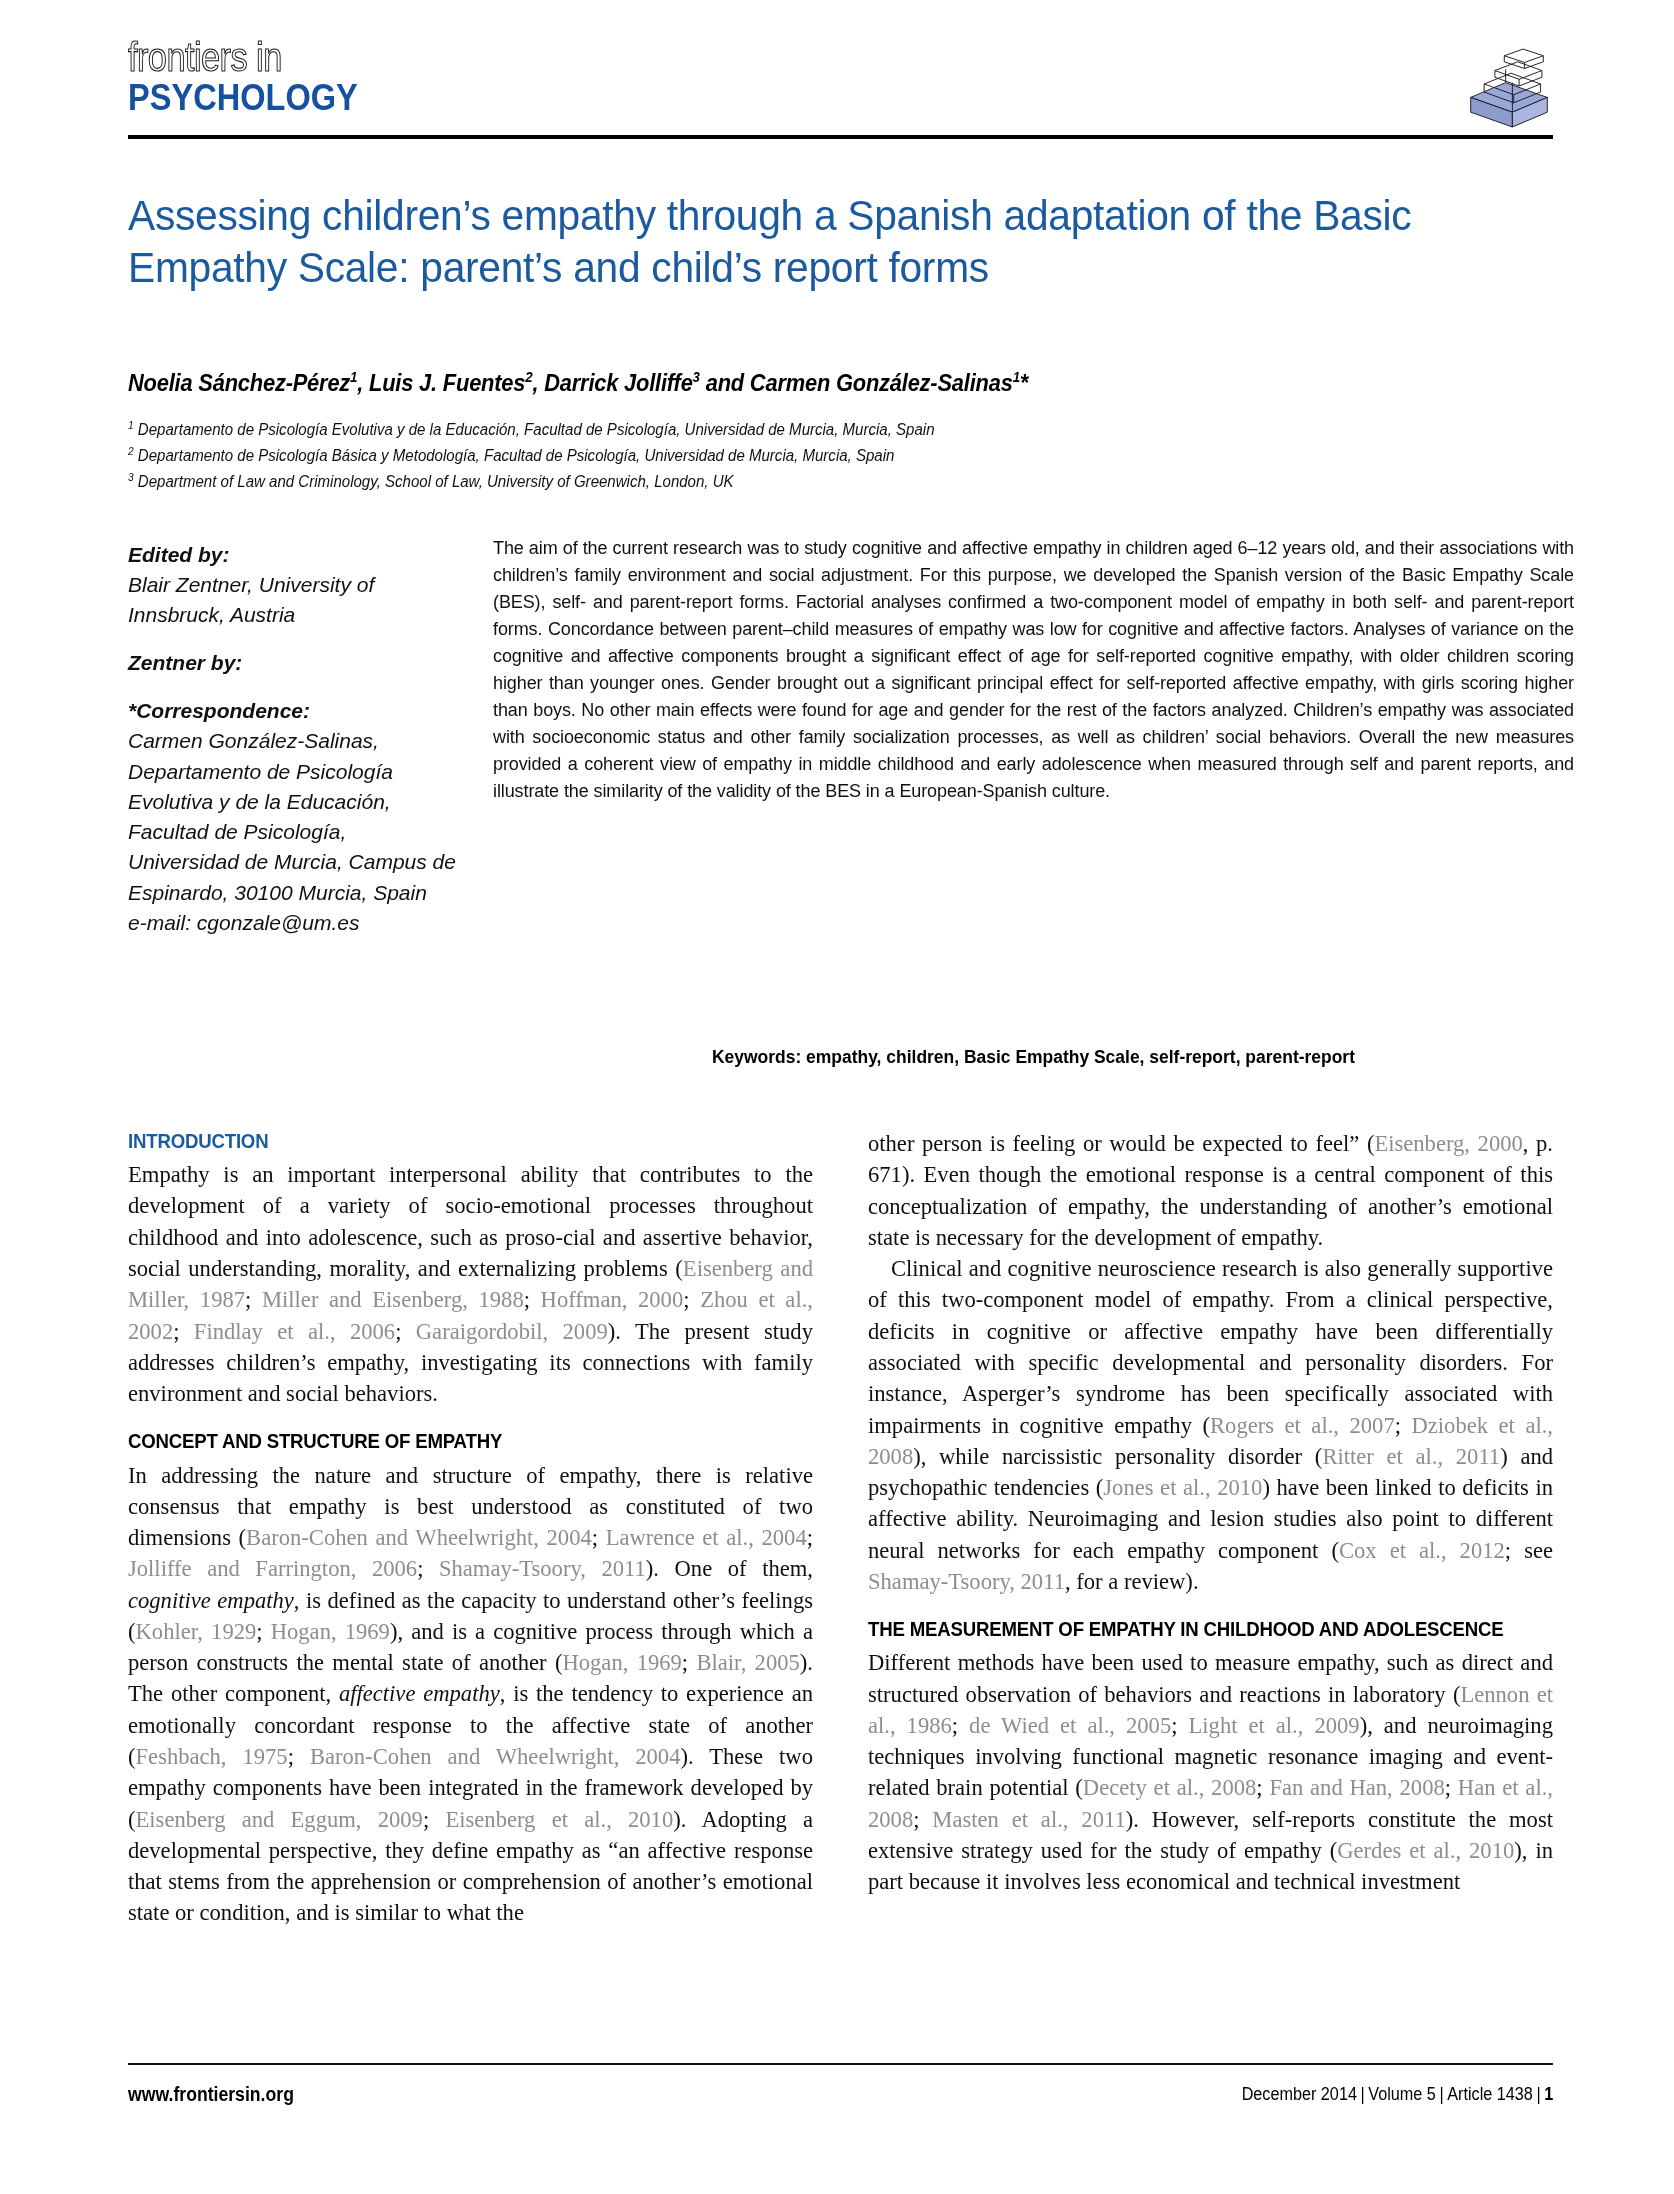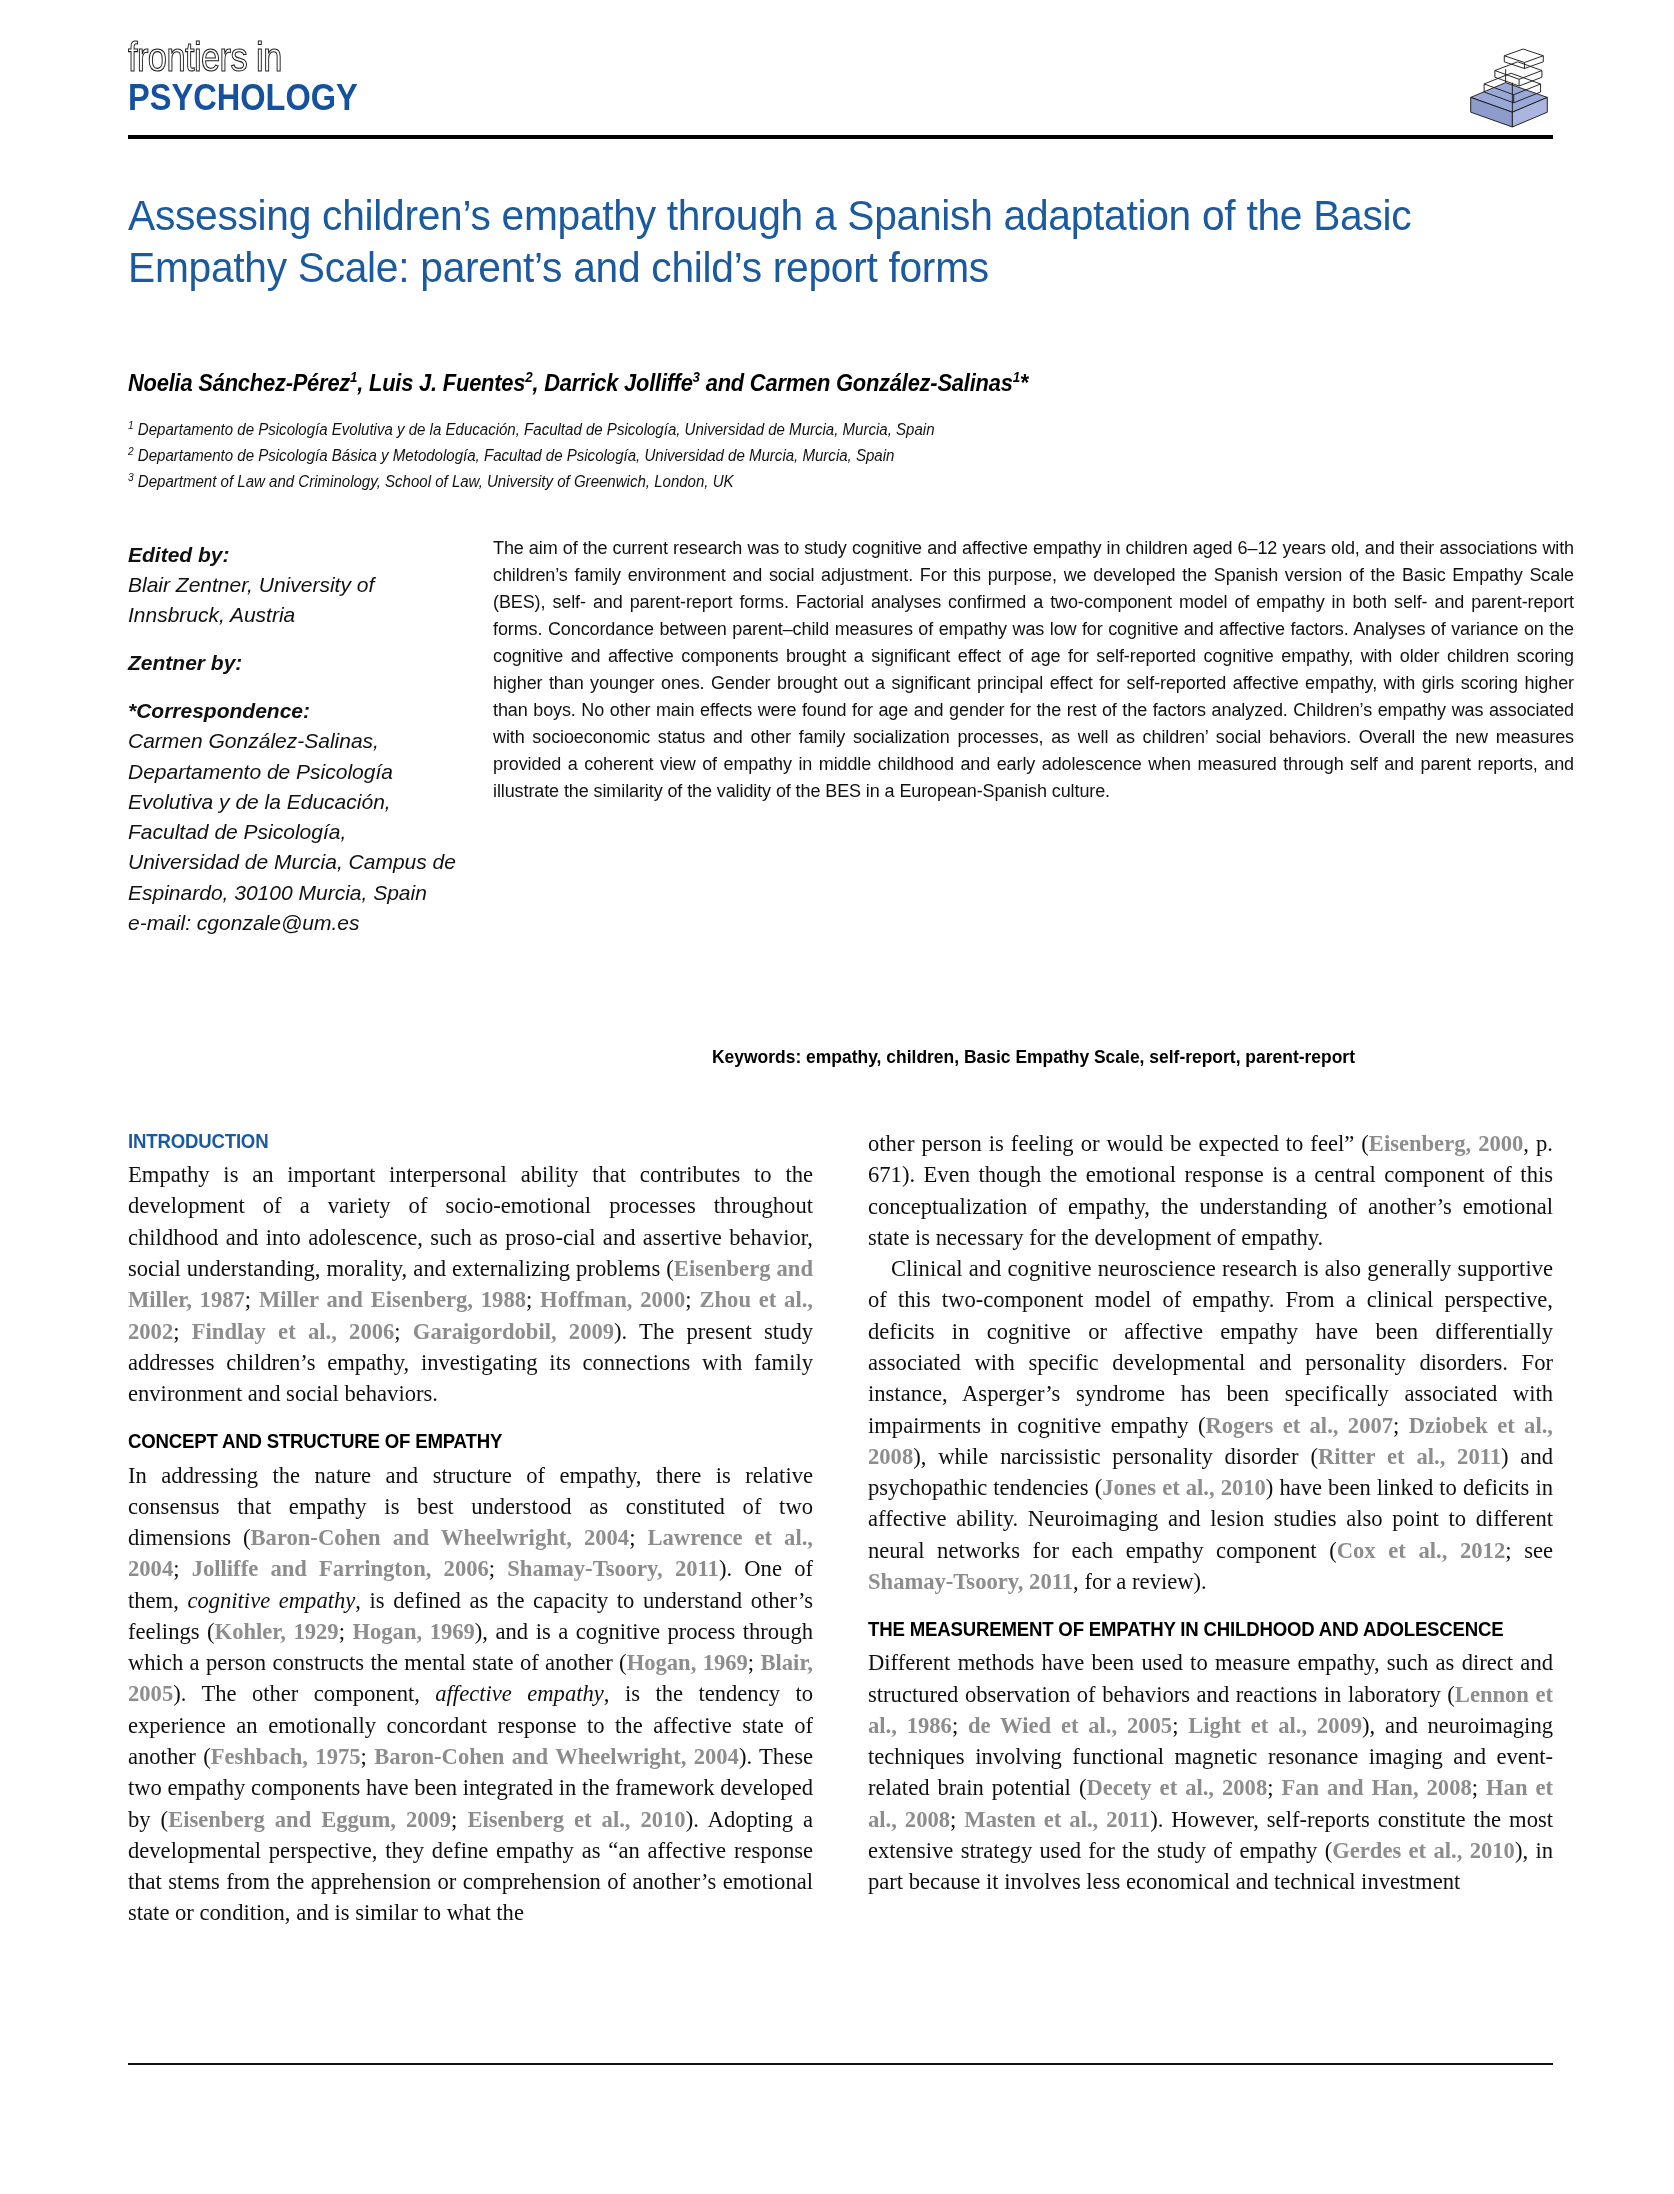--- a/index.html
+++ b/index.html
@@ -192,21 +192,21 @@
     color:#000;
     margin:19px 0 4px 0;
     text-align:left;
     transform:scaleX(0.95);
     transform-origin:left top;
   }
   .sec-h.first { margin-top:0; }
   .sec-h.blue { color:#1b5a9e; }
   .col p { margin:0; text-indent:0; }
   .col p + p { text-indent:23px; }
-  .cite { color:#8d8d8d;font-weight:bold; }
+  .cite { color:#8d8d8d; }
   .it { font-style:italic; }
 
   
   .footer-rule {
     position:absolute;
     left:128px; top:2063px;
     width:1425px; height:2px;
     background:#111;
   }
   .footer {
@@ -298,15 +298,21 @@
   </div>
 
   <div class="col col-right">
     <p>other person is feeling or would be expected to feel” (<span class="cite">Eisenberg, 2000</span>, p. 671). Even though the emotional response is a central component of this conceptualization of empathy, the understanding of another’s emotional state is necessary for the development of empathy.</p>
     <p>Clinical and cognitive neuroscience research is also generally supportive of this two-component model of empathy. From a clinical perspective, deficits in cognitive or affective empathy have been differentially associated with specific developmental and personality disorders. For instance, Asperger’s syndrome has been specifically associated with impairments in cognitive empathy (<span class="cite">Rogers et al., 2007</span>; <span class="cite">Dziobek et al., 2008</span>), while narcissistic personality disorder (<span class="cite">Ritter et al., 2011</span>) and psychopathic tendencies (<span class="cite">Jones et al., 2010</span>) have been linked to deficits in affective ability. Neuroimaging and lesion studies also point to different neural networks for each empathy component (<span class="cite">Cox et al., 2012</span>; see <span class="cite">Shamay-Tsoory, 2011</span>, for a review).</p>
     <div class="sec-h">THE MEASUREMENT OF EMPATHY IN CHILDHOOD AND ADOLESCENCE</div>
     <p>Different methods have been used to measure empathy, such as direct and structured observation of behaviors and reactions in laboratory (<span class="cite">Lennon et al., 1986</span>; <span class="cite">de Wied et al., 2005</span>; <span class="cite">Light et al., 2009</span>), and neuroimaging techniques involving functional magnetic resonance imaging and event-related brain potential (<span class="cite">Decety et al., 2008</span>; <span class="cite">Fan and Han, 2008</span>; <span class="cite">Han et al., 2008</span>; <span class="cite">Masten et al., 2011</span>). However, self-reports constitute the most extensive strategy used for the study of empathy (<span class="cite">Gerdes et al., 2010</span>), in part because it involves less economical and technical investment</p>
   </div>
 
   <div class="footer-rule"></div>
+  <div class="footer">
+    <div class="footer-left">www.frontiersin.org</div>
+    <div class="footer-right">
+      <span>December 2014</span><span class="sep">|</span><span>Volume 5</span><span class="sep">|</span><span>Article 1438</span><span class="sep">|</span><b>1</b>
+    </div>
+  </div>
 
 </div>
 
 
 </body></html>

